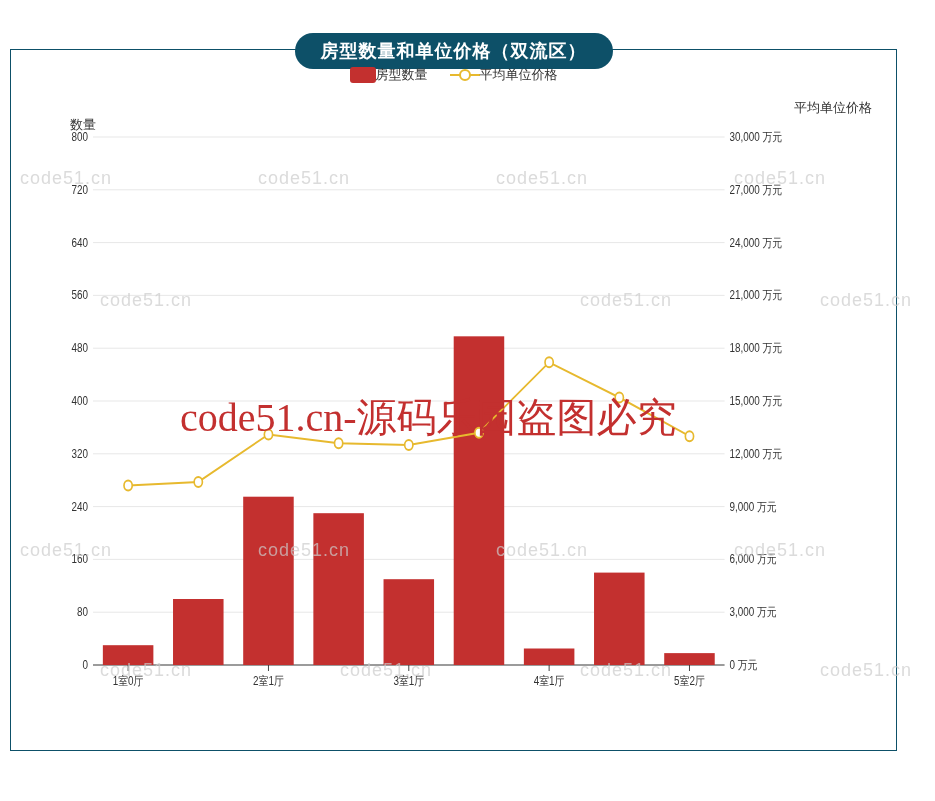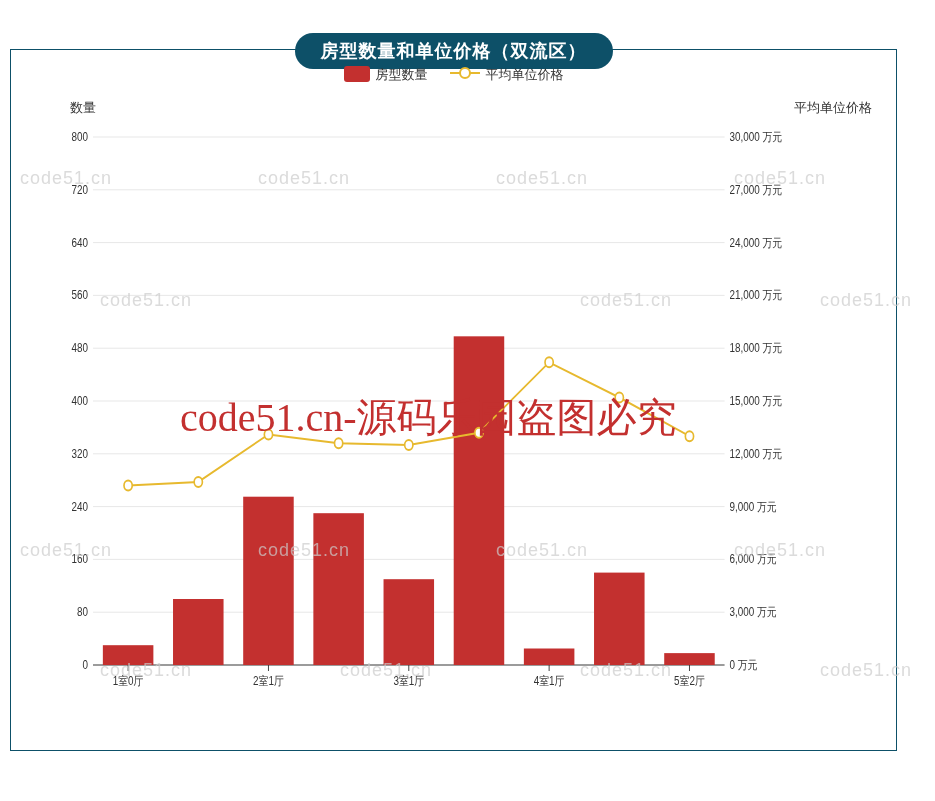--- a/index.html
+++ b/index.html
@@ -1,24 +1,24 @@
 <!DOCTYPE html>
 <html><head>
 <meta charset="utf-8">
 <style>
 html,body{margin:0;padding:0;font-family:"Microsoft YaHei",Arial,sans-serif;background:#fff;color:#333}
 .wrap{position:relative;width:907px;height:801px;box-sizing:border-box}
 .panel{position:absolute;left:10px;top:49px;right:10px;bottom:50px;border:1px solid #0d5068}
 .title-pill{position:absolute;left:50%;top:33px;transform:translateX(-50%);background:#0d5068;color:#fff;font-weight:700;font-size:18px;padding:6px 26px;border-radius:22px;letter-spacing:1px;z-index:5}
 .legend{position:absolute;left:50%;top:66px;transform:translateX(-50%);display:flex;gap:22px;align-items:center;font-size:13px;color:#333;z-index:5}
-.legend .item{display:flex;align-items:flex-start;gap:6px}
+.legend .item{display:flex;align-items:center;}
 .swatch-bar{width:26px;height:16px;background:#c3302f;border-radius:3px}
 .swatch-line{display:flex;align-items:center}
 .swatch-line svg{display:block}
-.ylabel-left{position:absolute;left:70px;top:99px;font-size:13px;color:#333}
+.ylabel-left{position:absolute;left:70px;top:116px;font-size:13px;color:#333}
 .ylabel-right{position:absolute;right:35px;top:99px;font-size:13px;color:#333}
 .plot{position:absolute;left:65px;right:100px;top:125px;height:572px}
 .plot svg{width:100%;height:100%;display:block}
 .bar{fill:#c3302f}
 .line-path{fill:none;stroke:#e7b92e;stroke-width:2}
 .pt{fill:#fff;stroke:#e7b92e;stroke-width:2}
 .wm{position:absolute;color:#ccc;font-size:18px;letter-spacing:1px;pointer-events:none;user-select:none;z-index:1;opacity:.7}
 .wm-big{position:absolute;color:#c3302f;font-family:"SimHei","Microsoft YaHei";font-size:40px;font-weight:400;pointer-events:none;user-select:none;z-index:6;white-space:nowrap}
 </style>
 </head>

